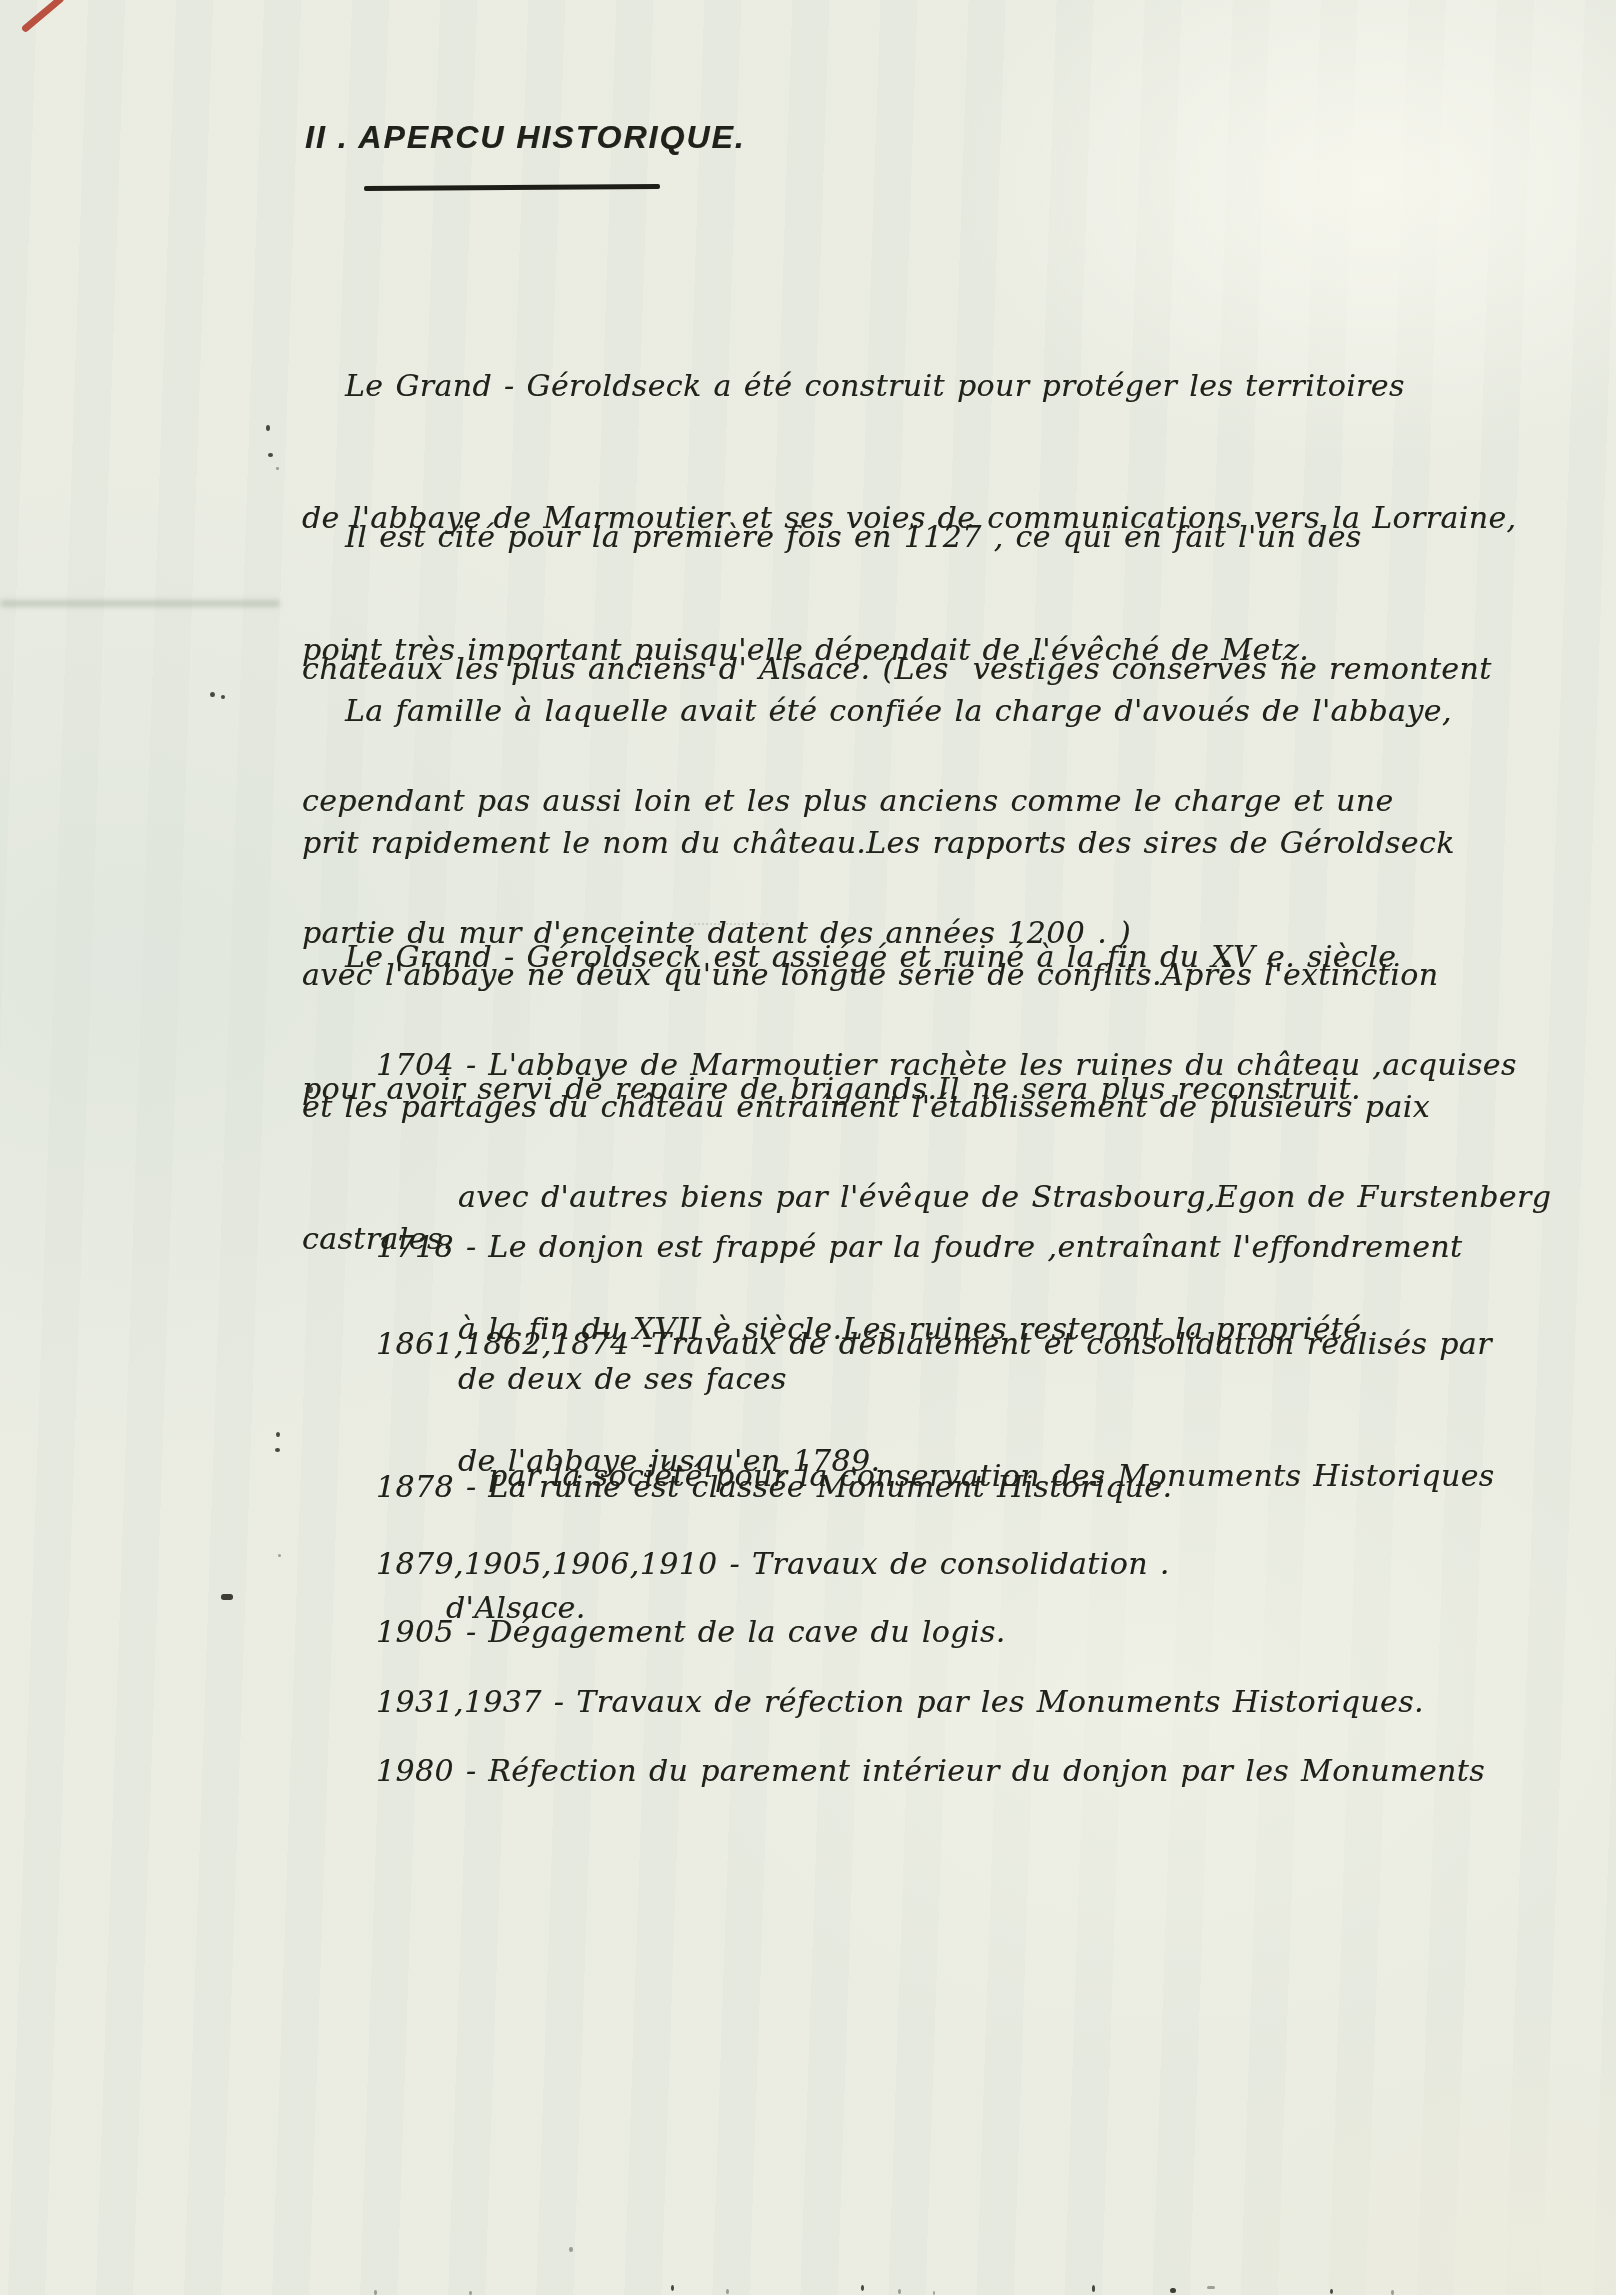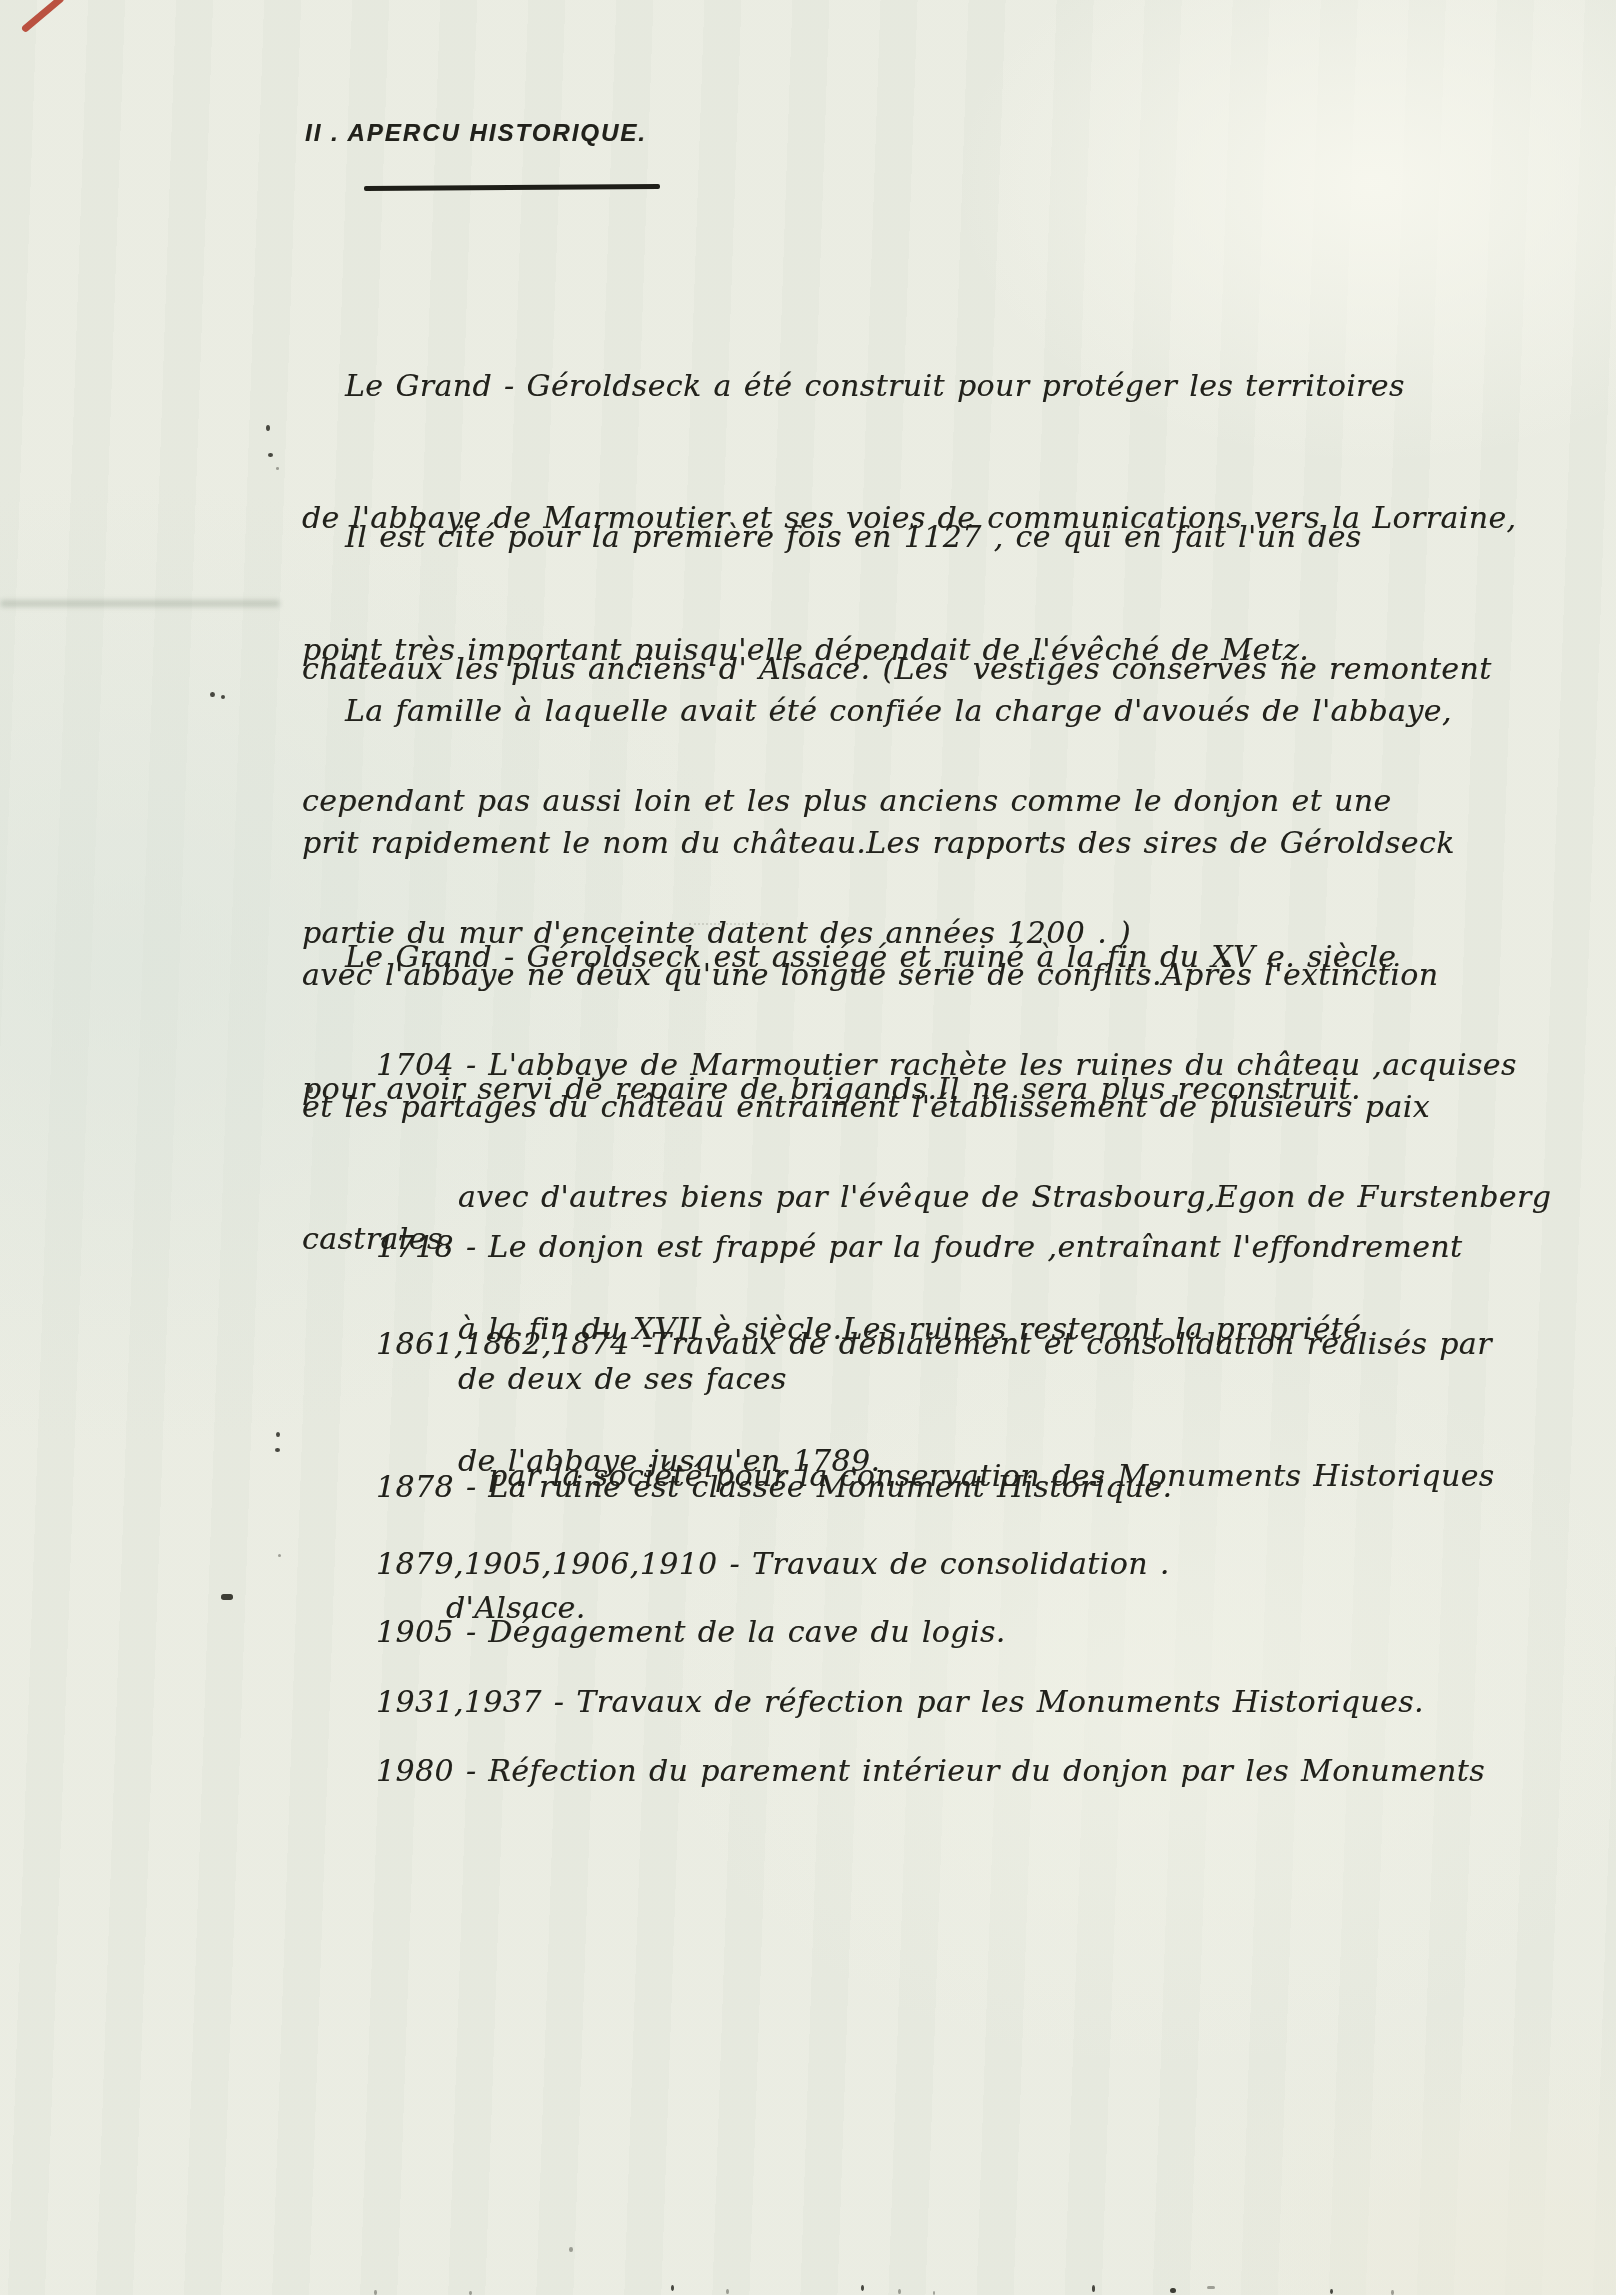--- a/index.html
+++ b/index.html
@@ -17,21 +17,21 @@
         rgba(204,214,200,0.10) 0px, rgba(204,214,200,0.10) 37px,
         rgba(249,250,241,0.10) 37px, rgba(249,250,241,0.10) 88px);
     font-family:"DejaVu Serif", serif;
     color:#21211b;
   }
   
   .title{
     position:absolute;left:305px;top:119px;
     font-family:"Liberation Sans", sans-serif;
     font-style:italic;font-weight:600;
-    font-size:24px;letter-spacing:2px;
+    font-size:32px;letter-spacing:2px;
     white-space:pre;
     text-shadow:0.4px 0.4px 0 rgba(25,25,20,0.45);
   }
   .title-underline{
     position:absolute;left:364px;top:185px;width:296px;height:4.7px;
     background:#1e1e18;border-radius:2px;transform:rotate(-0.35deg);
   }
   
   .block{
     position:absolute;
@@ -80,21 +80,21 @@
 
   <div class="block para p0">
     <span class="line">Le Grand - Géroldseck a été construit pour protéger les territoires</span>
     <span class="line">de l'abbaye de Marmoutier et ses voies de communications vers la Lorraine,</span>
     <span class="line">point très important puisqu'elle dépendait de l'évêché de Metz.</span>
   </div>
 
   <div class="block para p1">
     <span class="line">Il est cité pour la première fois en 1127 , ce qui en fait l'un des</span>
     <span class="line">châteaux les plus anciens d' Alsace. (Les  vestiges conservés ne remontent</span>
-    <span class="line">cependant pas aussi loin et les plus anciens comme le donjon et une</span>
+    <span class="line">cependant pas aussi loin et les plus anciens comme le charge et une</span>
     <span class="line">partie du mur d'enceinte datent des années 1200 . )</span>
   </div>
 
   <div class="block para p2">
     <span class="line">La famille à laquelle avait été confiée la charge d'avoués de l'abbaye,</span>
     <span class="line">prit rapidement le nom du château.Les rapports des sires de Géroldseck</span>
     <span class="line">avec l'abbaye ne deux qu'une longue série de conflits.Après l'extinction</span>
     <span class="line">et les partages du château entraînent l'établissement de plusieurs paix</span>
     <span class="line">castrales.</span>
   </div>

